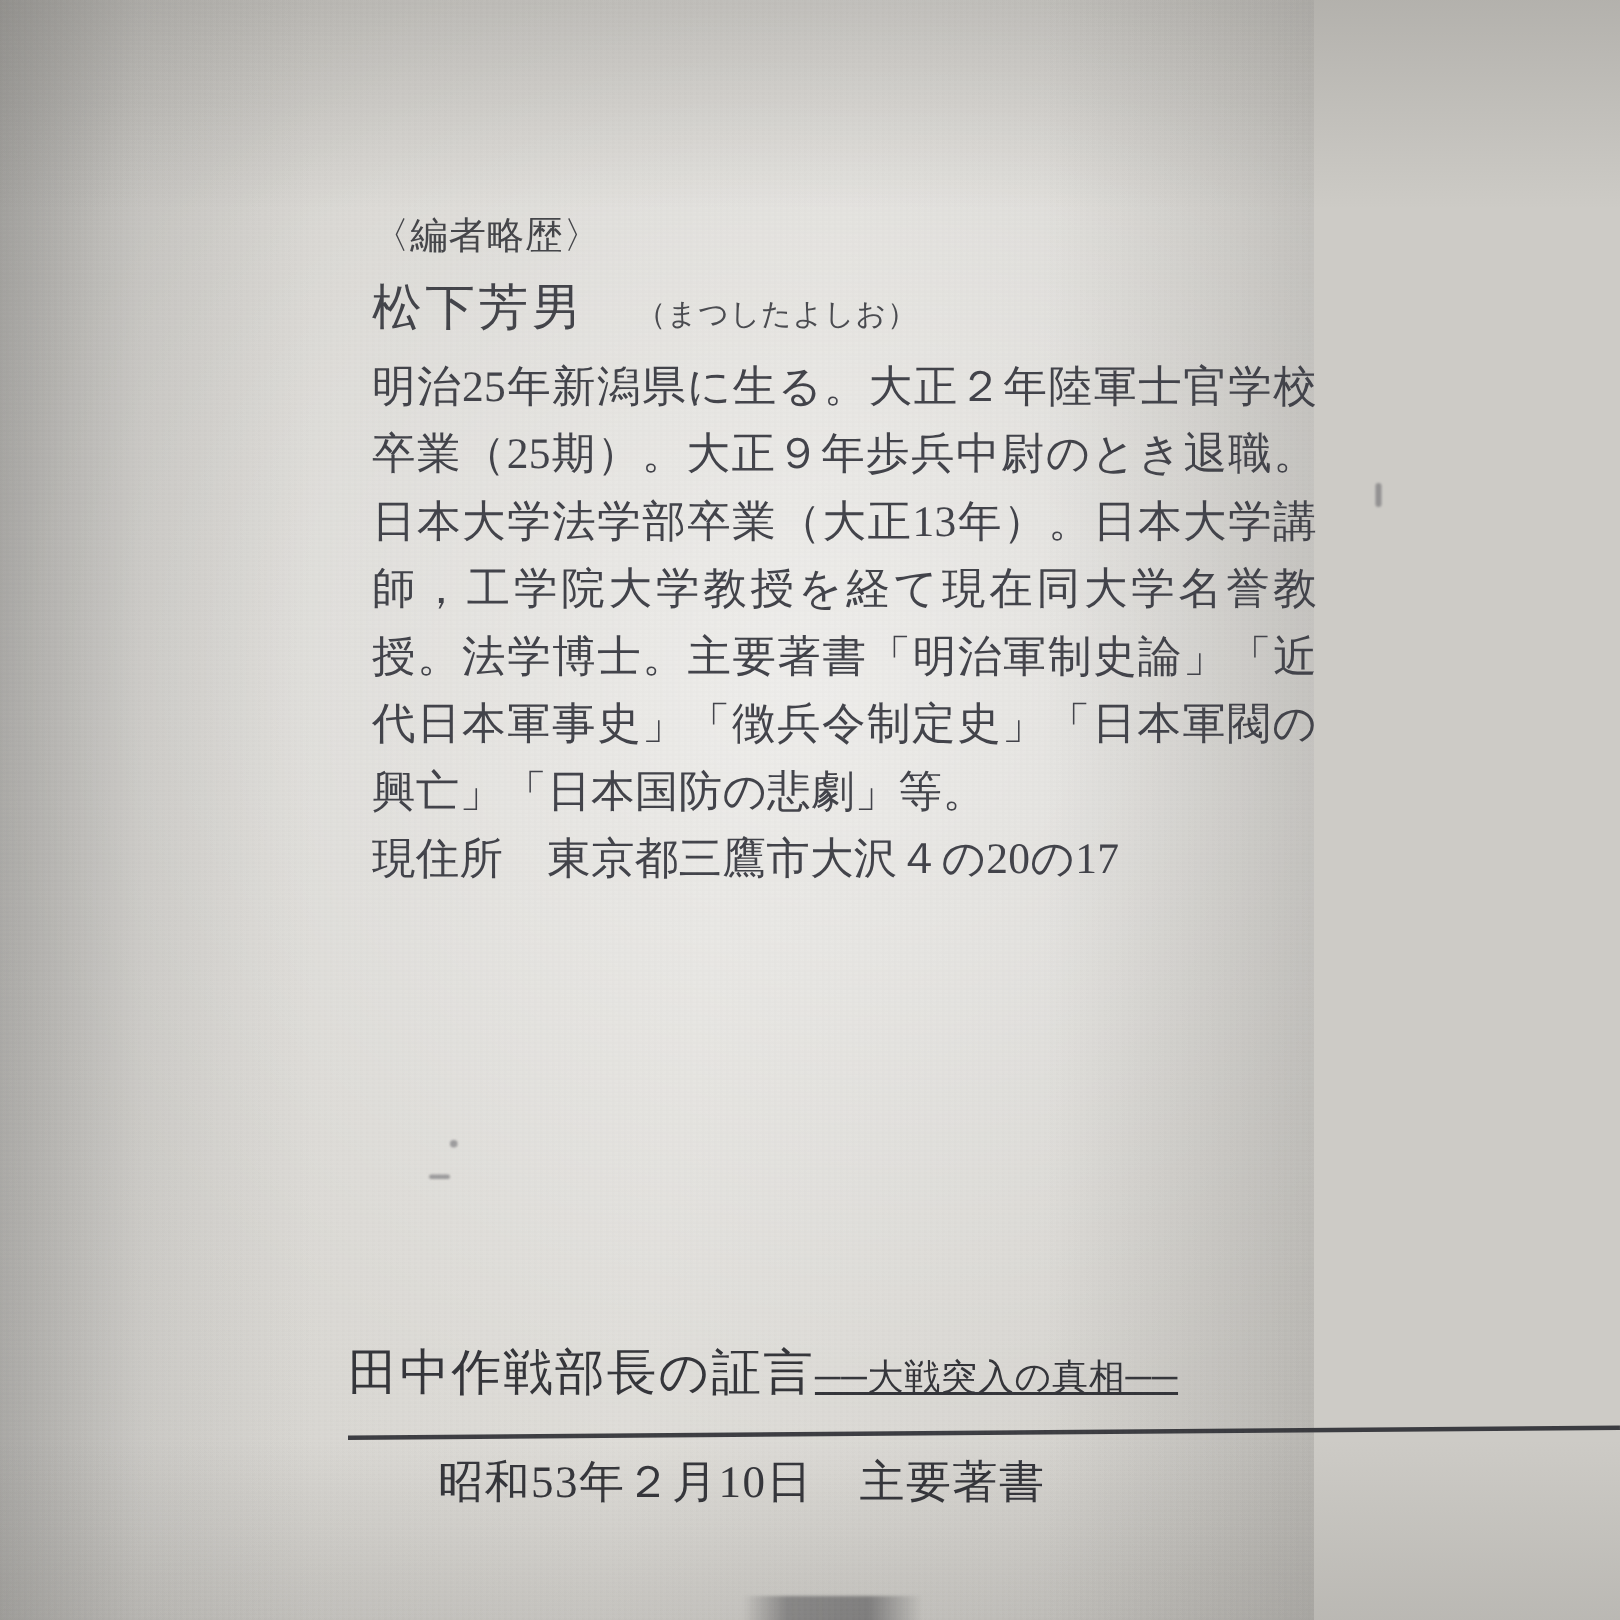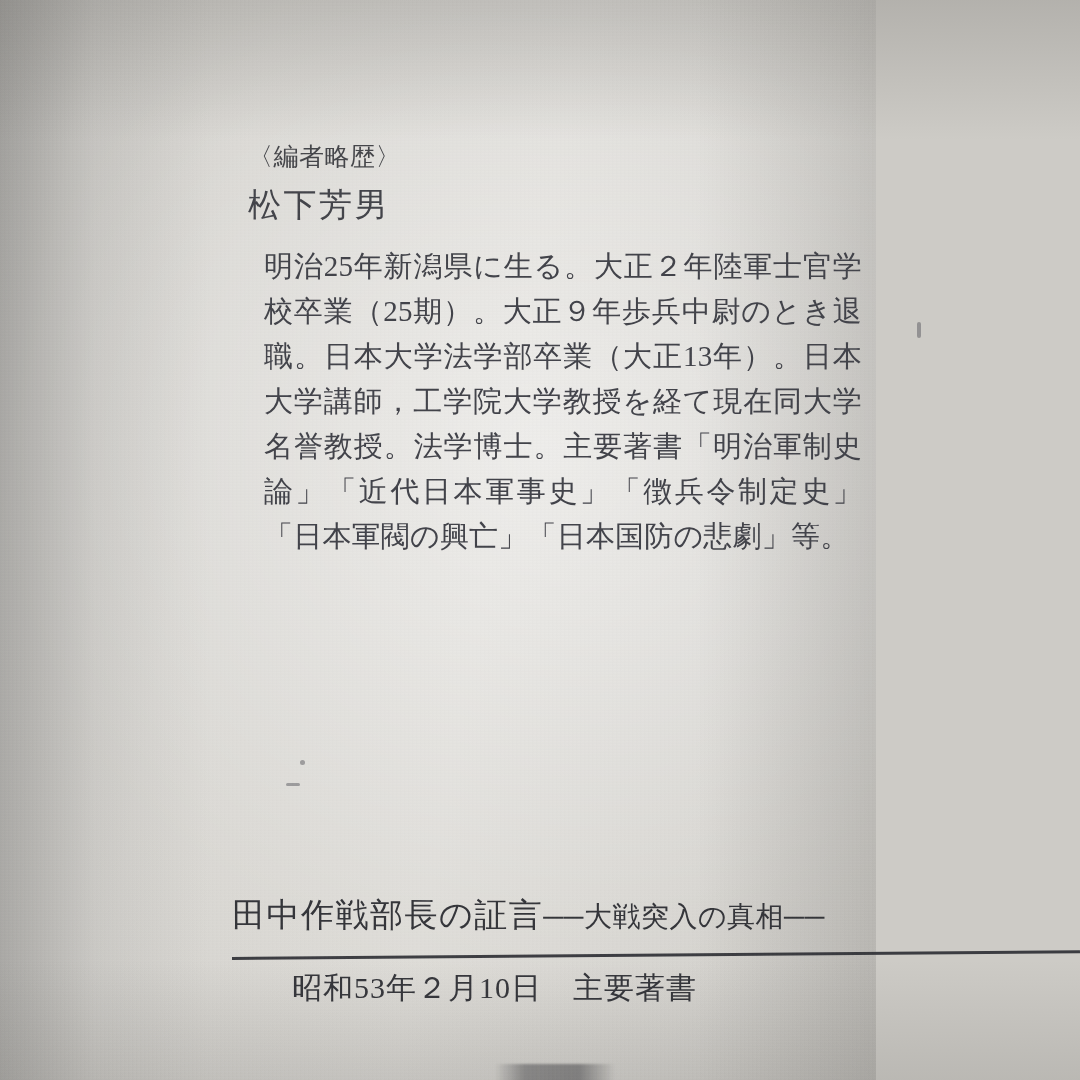--- a/index.html
+++ b/index.html
@@ -85,21 +85,21 @@
     letter-spacing: 0.5px;
     color: #4a4b50;
     margin-left: 2px;
   }
   .bio-para {
     font-size: 29px;
     line-height: 45px;
     letter-spacing: 0.2px;
     color: #42434a;
     text-align: justify;
-    margin: 16px;
+    margin: 0;
     filter: blur(0.18px);
   }
   .bio-address {
     font-size: 29px;
     line-height: 45px;
     letter-spacing: 0.2px;
     color: #42434a;
     margin: 0;
     white-space: pre;
     filter: blur(0.18px);
@@ -114,22 +114,23 @@
     color: #35363b;
   }
   .colophon-title {
     font-size: 33px;
     letter-spacing: 1.5px;
     white-space: nowrap;
     color: #34353a;
     filter: blur(0.2px);
   }
   .colophon-title .subtitle {
-    font-size: 28px;
+    font-size: 24px;
     letter-spacing: 0.5px;
+    text-decoration: underline;
   }
   .rule {
     position: absolute;
     left: 232px;
     top: 957px;
     width: 848px;
     height: 3px;
     background: #2f3035;
     transform: rotate(-0.45deg);
     transform-origin: left center;
@@ -179,22 +180,24 @@
 
   <div class="shade shade-left"></div>
   <div class="shade shade-top"></div>
   <div class="shade shade-right"></div>
   <div class="shade shade-bottom"></div>
 
   <div id="bio-block">
     <div class="bio-heading">〈編者略歴〉</div>
     <div class="bio-name-line">
       <span class="bio-name">松下芳男</span>
+      <span class="bio-name-kana">（まつしたよしお）</span>
     </div>
     <p class="bio-para">明治25年新潟県に生る。大正２年陸軍士官学校卒業（25期）。大正９年歩兵中尉のとき退職。日本大学法学部卒業（大正13年）。日本大学講師，工学院大学教授を経て現在同大学名誉教授。法学博士。主要著書「明治軍制史論」「近代日本軍事史」「徴兵令制定史」「日本軍閥の興亡」「日本国防の悲劇」等。</p>
+    <p class="bio-address"><span>現住所</span><span>　</span><span>東京都三鷹市大沢４の20の17</span></p>
   </div>
 
   <div id="colophon">
     <div class="colophon-title"><span>田中作戦部長の証言</span><span class="subtitle">──大戦突入の真相──</span></div>
   </div>
   <div class="rule"></div>
   <div class="colophon-date"><span>昭和53年２月10日</span><span>　</span><span>主要著書</span></div>
   <div class="colophon-author-row"><span>著　者</span><span>　</span><span>田　中　新</span></div>
 
   <div class="bottom-smudge"></div>

